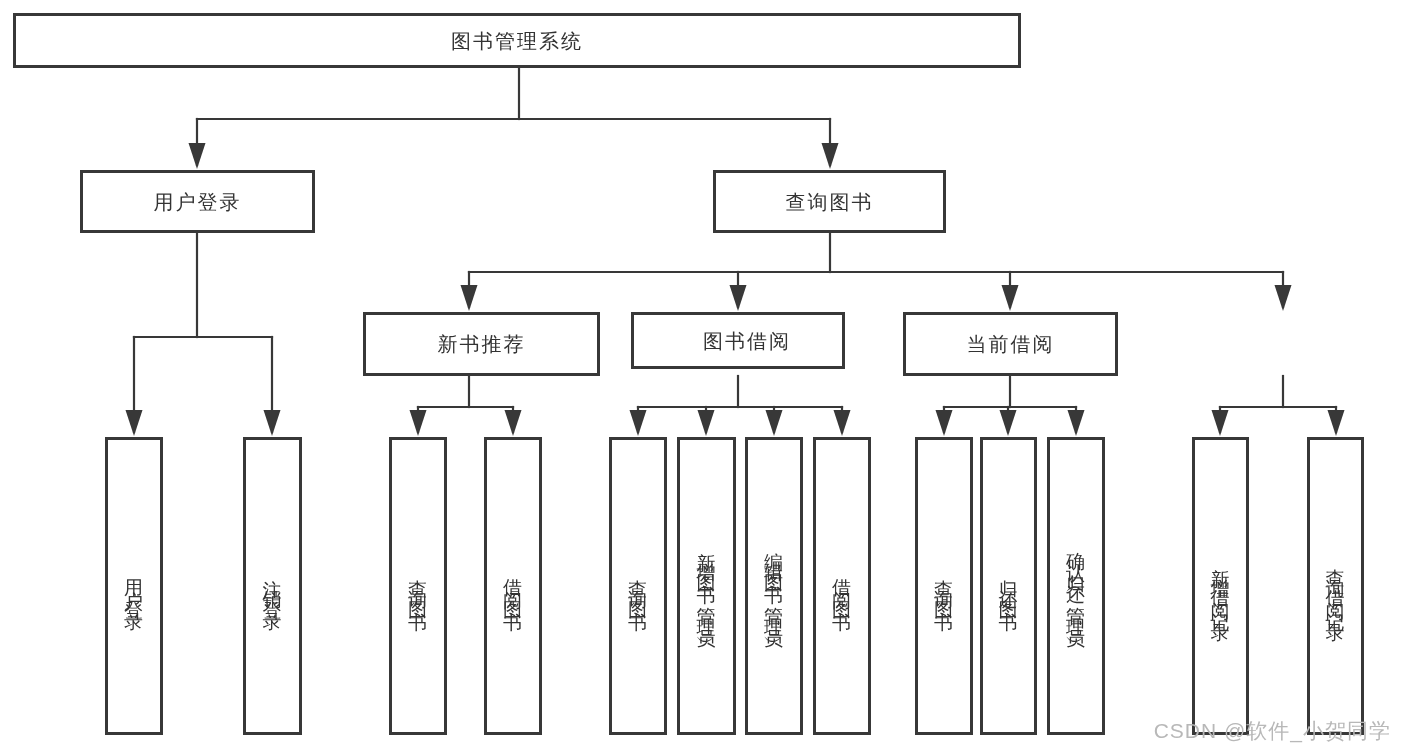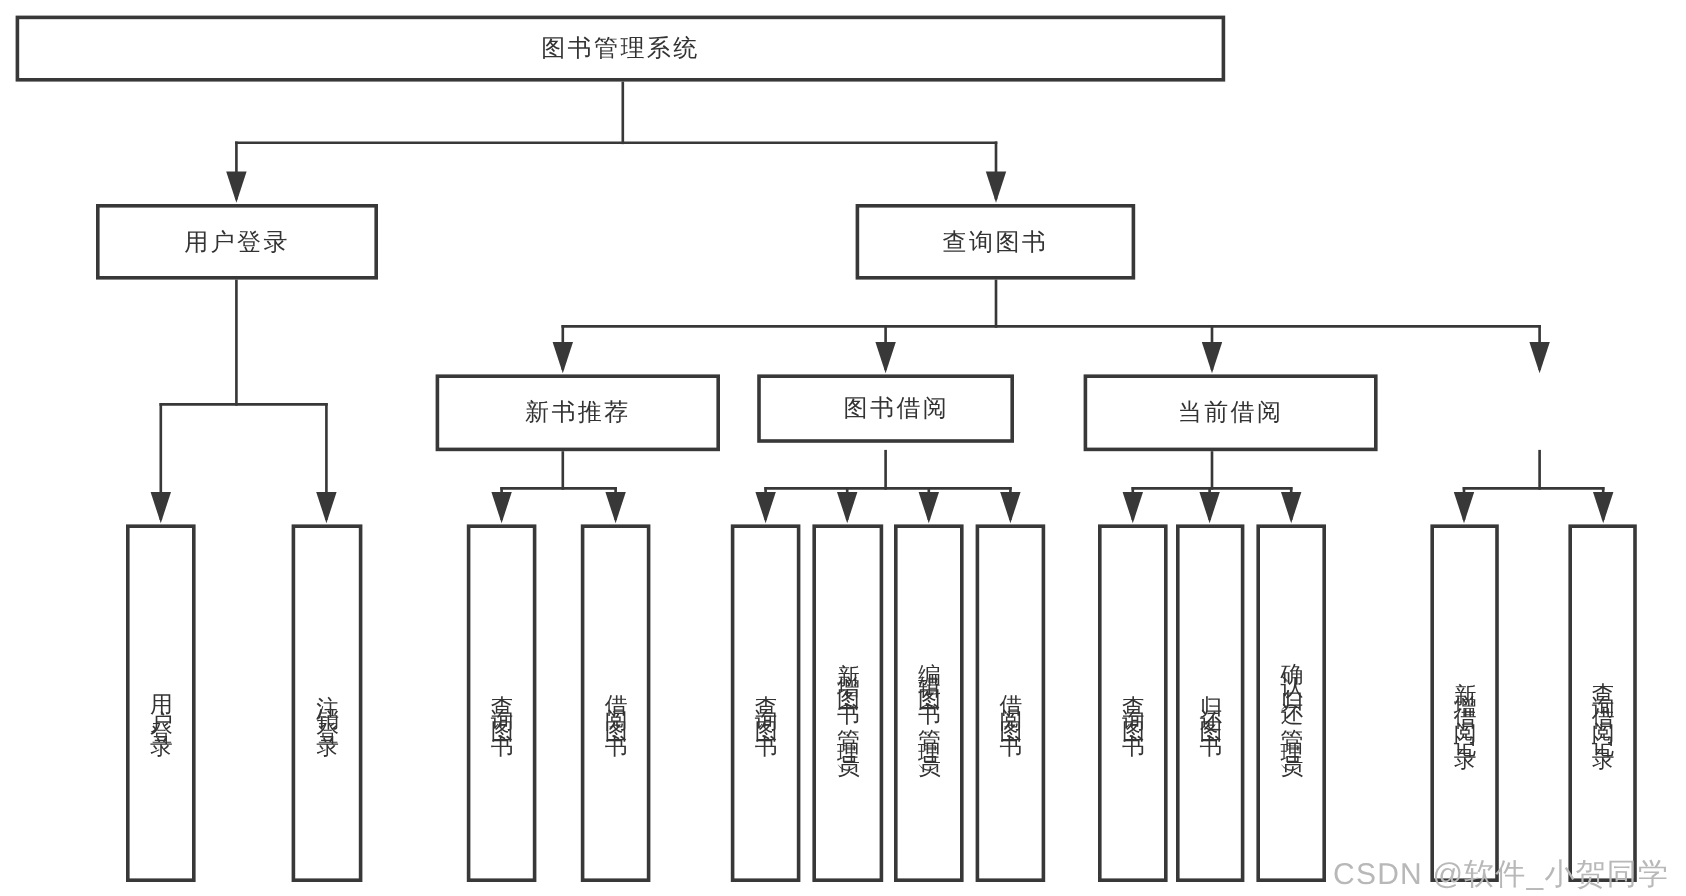--- a/index.html
+++ b/index.html
@@ -56,21 +56,21 @@
     line-height: 1;
   }
   .node.root .node-label {
     font-size: 20px;
   }
   #watermark {
     position: absolute;
     right: 14px;
     bottom: 2px;
     z-index: 3;
-    font-size: 25px;
+    font-size: 21px;
     letter-spacing: 1px;
     color: var(--watermark, #b8b8b8);
     white-space: nowrap;
   }
 </style>
 </head>
 <body style="background: rgb(255, 255, 255);">
 
 <div id="diagram-stage">
   <svg id="edge-layer" width="1405" height="747" viewBox="0 0 1405 747">
@@ -150,21 +150,21 @@
       </div>
       <div class="node" style="left: 713px; top: 170px; width: 233px; height: 63px;">
         <span class="node-label">查询图书</span>
       </div>
       <div class="node" style="left: 363px; top: 312px; width: 237px; height: 64px;">
         <span class="node-label">新书推荐</span>
       </div>
       <div class="node" style="left: 631px; top: 312px; width: 214px; height: 57px; padding-left: 18px;">
         <span class="node-label">图书借阅</span>
       </div>
-      <div class="node" style="left: 903px; top: 312px; width: 245px; height: 64px;">
+      <div class="node" style="left: 903px; top: 312px; width: 215px; height: 64px;">
         <span class="node-label">当前借阅</span>
       </div>
       <div class="node vertical" style="left: 105px; top: 437px; width: 58px; height: 298px;">
         <span class="node-label">用户登录</span>
       </div>
       <div class="node vertical" style="left: 243px; top: 437px; width: 59px; height: 298px;">
         <span class="node-label">注销登录</span>
       </div>
       <div class="node vertical" style="left: 389px; top: 437px; width: 58px; height: 298px;">
         <span class="node-label">查询图书</span>

